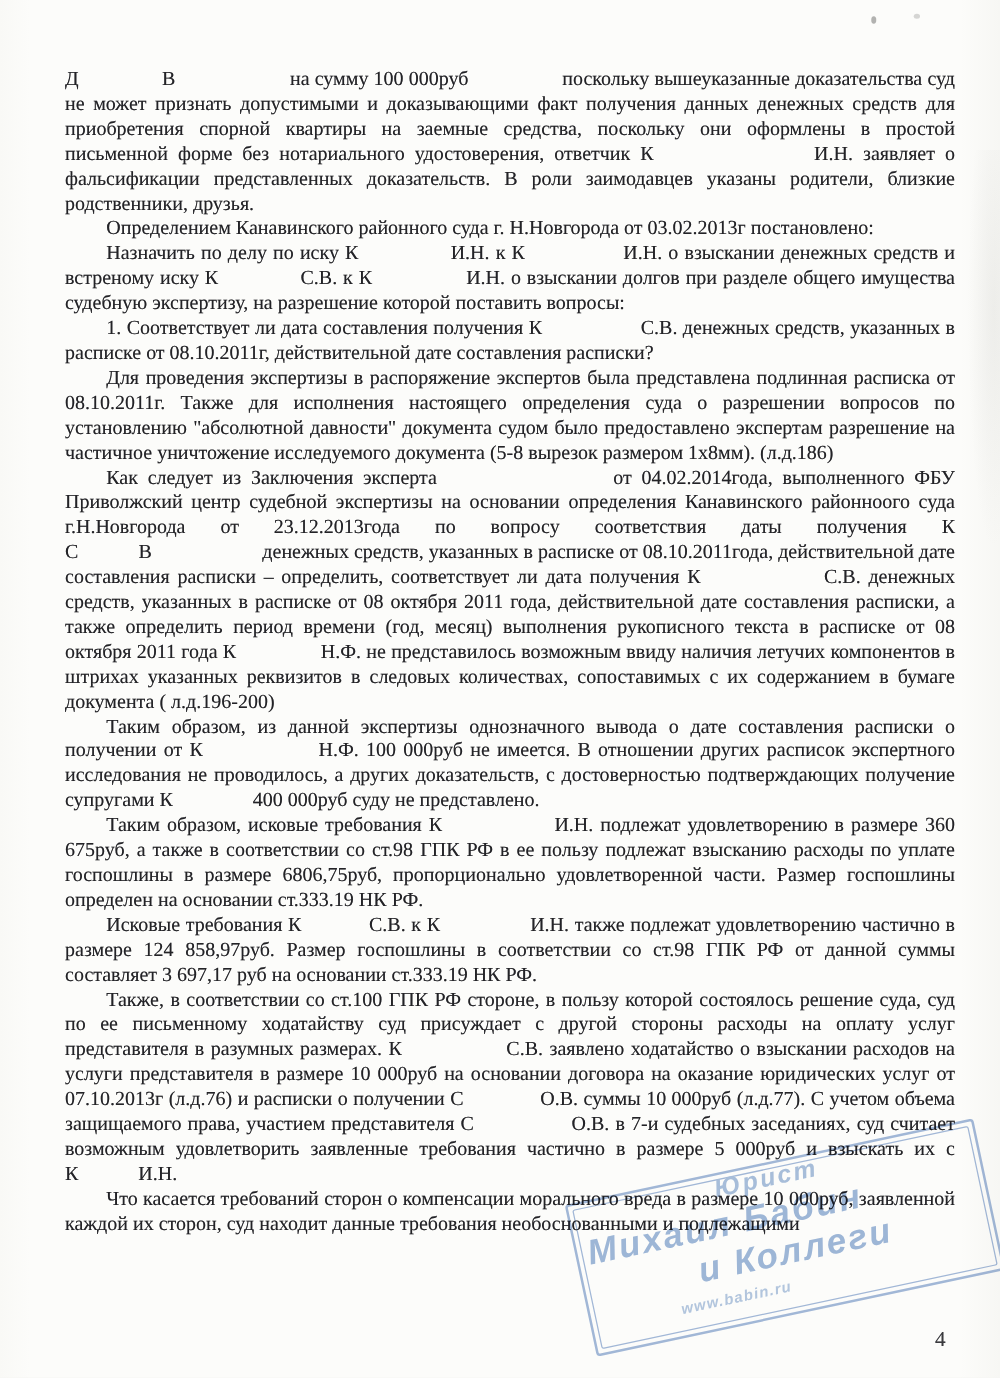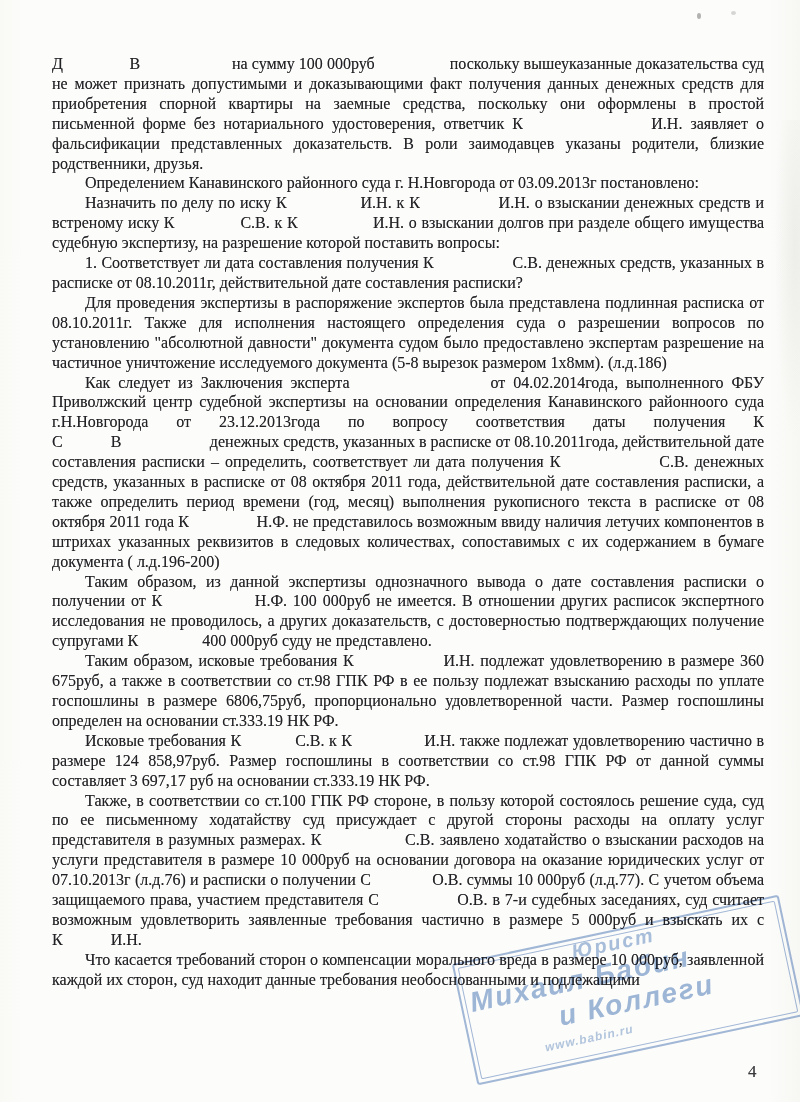--- a/index.html
+++ b/index.html
@@ -122,21 +122,21 @@
     z-index: 1;
   }
 </style>
 </head>
 <body>
 
 <div class="page">
 
   <div class="content">
     <p class="first">Д&nbsp;&nbsp;&nbsp;&nbsp;&nbsp;&nbsp;&nbsp;&nbsp;&nbsp;&nbsp;&nbsp;&nbsp;&nbsp;&nbsp;&nbsp;&nbsp;В&nbsp;&nbsp;&nbsp;&nbsp;&nbsp;&nbsp;&nbsp;&nbsp;&nbsp;&nbsp;&nbsp;&nbsp;&nbsp;&nbsp;&nbsp;&nbsp;&nbsp;&nbsp;&nbsp;&nbsp;&nbsp;&nbsp;на сумму 100 000руб&nbsp;&nbsp;&nbsp;&nbsp;&nbsp;&nbsp;&nbsp;&nbsp;&nbsp;&nbsp;&nbsp;&nbsp;&nbsp;&nbsp;&nbsp;&nbsp;&nbsp;&nbsp;поскольку вышеуказанные доказательства суд не может признать допустимыми и доказывающими факт получения данных денежных средств для приобретения спорной квартиры на заемные средства, поскольку они оформлены в простой письменной форме без нотариального удостоверения, ответчик К&nbsp;&nbsp;&nbsp;&nbsp;&nbsp;&nbsp;&nbsp;&nbsp;&nbsp;&nbsp;&nbsp;&nbsp;&nbsp;&nbsp;&nbsp;&nbsp;И.Н. заявляет о фальсификации представленных доказательств. В роли заимодавцев указаны родители, близкие родственники, друзья.</p>
-    <p>Определением Канавинского районного суда г. Н.Новгорода от 03.09.2013г постановлено:</p>
+    <p>Определением Канавинского районного суда г. Н.Новгорода от 03.02.2013г постановлено:</p>
     <p>Назначить по делу по иску К&nbsp;&nbsp;&nbsp;&nbsp;&nbsp;&nbsp;&nbsp;&nbsp;&nbsp;&nbsp;&nbsp;&nbsp;&nbsp;&nbsp;&nbsp;И.Н. к К&nbsp;&nbsp;&nbsp;&nbsp;&nbsp;&nbsp;&nbsp;&nbsp;&nbsp;&nbsp;&nbsp;&nbsp;&nbsp;&nbsp;&nbsp;&nbsp;И.Н. о взыскании денежных средств и встреному иску К&nbsp;&nbsp;&nbsp;&nbsp;&nbsp;&nbsp;&nbsp;&nbsp;&nbsp;&nbsp;&nbsp;&nbsp;&nbsp;&nbsp;С.В. к К&nbsp;&nbsp;&nbsp;&nbsp;&nbsp;&nbsp;&nbsp;&nbsp;&nbsp;&nbsp;&nbsp;&nbsp;&nbsp;&nbsp;&nbsp;&nbsp;И.Н. о взыскании долгов при разделе общего имущества судебную экспертизу, на разрешение которой поставить вопросы:</p>
     <p>1. Соответствует ли дата составления получения К&nbsp;&nbsp;&nbsp;&nbsp;&nbsp;&nbsp;&nbsp;&nbsp;&nbsp;&nbsp;&nbsp;&nbsp;&nbsp;&nbsp;&nbsp;&nbsp;&nbsp;&nbsp;С.В. денежных средств, указанных в расписке от 08.10.2011г, действительной дате составления расписки?</p>
     <p>Для проведения экспертизы в распоряжение экспертов была представлена подлинная расписка от 08.10.2011г. Также для исполнения настоящего определения суда о разрешении вопросов по установлению "абсолютной давности" документа судом было предоставлено экспертам разрешение на частичное уничтожение исследуемого документа (5-8 вырезок размером 1х8мм). (л.д.186)</p>
     <p>Как следует из Заключения эксперта&nbsp;&nbsp;&nbsp;&nbsp;&nbsp;&nbsp;&nbsp;&nbsp;&nbsp;&nbsp;&nbsp;&nbsp;&nbsp;&nbsp;&nbsp;&nbsp;&nbsp;&nbsp;от 04.02.2014года, выполненного ФБУ Приволжский центр судебной экспертизы на основании определения Канавинского районноого суда г.Н.Новгорода от 23.12.2013года по вопросу соответствия даты получения К С&nbsp;&nbsp;&nbsp;&nbsp;&nbsp;&nbsp;&nbsp;&nbsp;&nbsp;&nbsp;&nbsp;&nbsp;В&nbsp;&nbsp;&nbsp;&nbsp;&nbsp;&nbsp;&nbsp;&nbsp;&nbsp;&nbsp;&nbsp;&nbsp;&nbsp;&nbsp;&nbsp;&nbsp;&nbsp;&nbsp;&nbsp;&nbsp;&nbsp;&nbsp;денежных средств, указанных в расписке от 08.10.2011года, действительной дате составления расписки – определить, соответствует ли дата получения К&nbsp;&nbsp;&nbsp;&nbsp;&nbsp;&nbsp;&nbsp;&nbsp;&nbsp;&nbsp;&nbsp;&nbsp;&nbsp;&nbsp;&nbsp;&nbsp;С.В. денежных средств, указанных в расписке от 08 октября 2011 года, действительной дате составления расписки, а также определить период времени (год, месяц) выполнения рукописного текста в расписке от 08 октября 2011 года К&nbsp;&nbsp;&nbsp;&nbsp;&nbsp;&nbsp;&nbsp;&nbsp;&nbsp;&nbsp;&nbsp;&nbsp;&nbsp;&nbsp;&nbsp;&nbsp;Н.Ф. не представилось возможным ввиду наличия летучих компонентов в штрихах указанных реквизитов в следовых количествах, сопоставимых с их содержанием в бумаге документа ( л.д.196-200)</p>
     <p>Таким образом, из данной экспертизы однозначного вывода о дате составления расписки о получении от К&nbsp;&nbsp;&nbsp;&nbsp;&nbsp;&nbsp;&nbsp;&nbsp;&nbsp;&nbsp;&nbsp;&nbsp;&nbsp;&nbsp;&nbsp;&nbsp;Н.Ф. 100 000руб не имеется. В отношении других расписок экспертного исследования не проводилось, а других доказательств, с достоверностью подтверждающих получение супругами К&nbsp;&nbsp;&nbsp;&nbsp;&nbsp;&nbsp;&nbsp;&nbsp;&nbsp;&nbsp;&nbsp;&nbsp;&nbsp;&nbsp;&nbsp;&nbsp;400 000руб суду не представлено.</p>
     <p>Таким образом, исковые требования К&nbsp;&nbsp;&nbsp;&nbsp;&nbsp;&nbsp;&nbsp;&nbsp;&nbsp;&nbsp;&nbsp;&nbsp;&nbsp;&nbsp;&nbsp;&nbsp;И.Н. подлежат удовлетворению в размере 360 675руб, а также в соответствии со ст.98 ГПК РФ в ее пользу подлежат взысканию расходы по уплате госпошлины в размере 6806,75руб, пропорционально удовлетворенной части. Размер госпошлины определен на основании ст.333.19 НК РФ.</p>
     <p>Исковые требования К&nbsp;&nbsp;&nbsp;&nbsp;&nbsp;&nbsp;&nbsp;&nbsp;&nbsp;&nbsp;&nbsp;&nbsp;С.В. к К&nbsp;&nbsp;&nbsp;&nbsp;&nbsp;&nbsp;&nbsp;&nbsp;&nbsp;&nbsp;&nbsp;&nbsp;&nbsp;&nbsp;&nbsp;&nbsp;И.Н. также подлежат удовлетворению частично в размере 124 858,97руб. Размер госпошлины в соответствии со ст.98 ГПК РФ от данной суммы составляет 3 697,17 руб на основании ст.333.19 НК РФ.</p>
     <p>Также, в соответствии со ст.100 ГПК РФ стороне, в пользу которой состоялось решение суда, суд по ее письменному ходатайству суд присуждает с другой стороны расходы на оплату услуг представителя в разумных размерах. К&nbsp;&nbsp;&nbsp;&nbsp;&nbsp;&nbsp;&nbsp;&nbsp;&nbsp;&nbsp;&nbsp;&nbsp;&nbsp;&nbsp;&nbsp;&nbsp;С.В. заявлено ходатайство о взыскании расходов на услуги представителя в размере 10 000руб на основании договора на оказание юридических услуг от 07.10.2013г (л.д.76) и расписки о получении С&nbsp;&nbsp;&nbsp;&nbsp;&nbsp;&nbsp;&nbsp;&nbsp;&nbsp;&nbsp;&nbsp;&nbsp;&nbsp;&nbsp;О.В. суммы 10 000руб (л.д.77). С учетом объема защищаемого права, участием представителя С&nbsp;&nbsp;&nbsp;&nbsp;&nbsp;&nbsp;&nbsp;&nbsp;&nbsp;&nbsp;&nbsp;&nbsp;&nbsp;&nbsp;&nbsp;&nbsp;О.В. в 7-и судебных заседаниях, суд считает возможным удовлетворить заявленные требования частично в размере 5 000руб и взыскать их с К&nbsp;&nbsp;&nbsp;&nbsp;&nbsp;&nbsp;&nbsp;&nbsp;&nbsp;&nbsp;&nbsp;&nbsp;И.Н.</p>
     <p>Что касается требований сторон о компенсации морального вреда в размере 10 000руб, заявленной каждой их сторон, суд находит данные требования необоснованными и подлежащими</p>
   </div>

